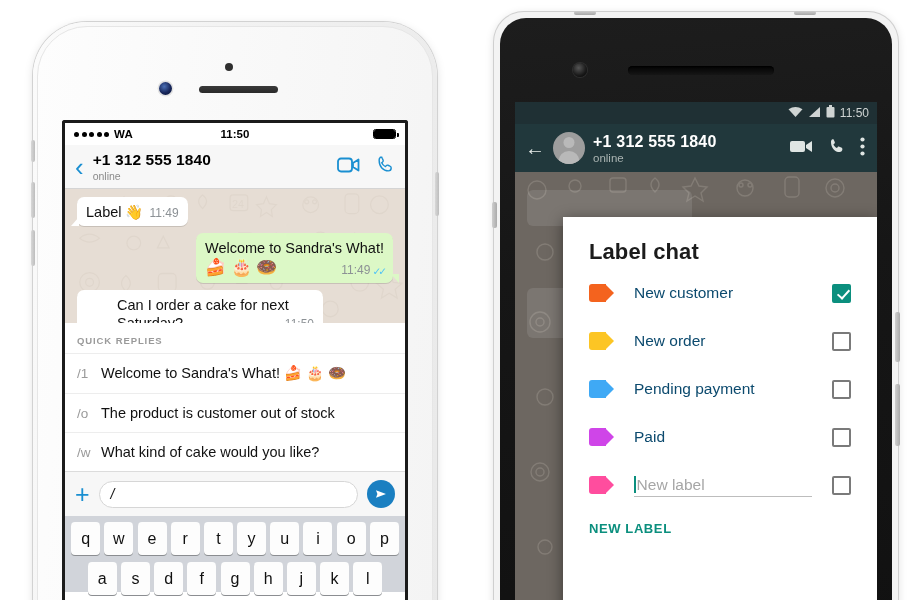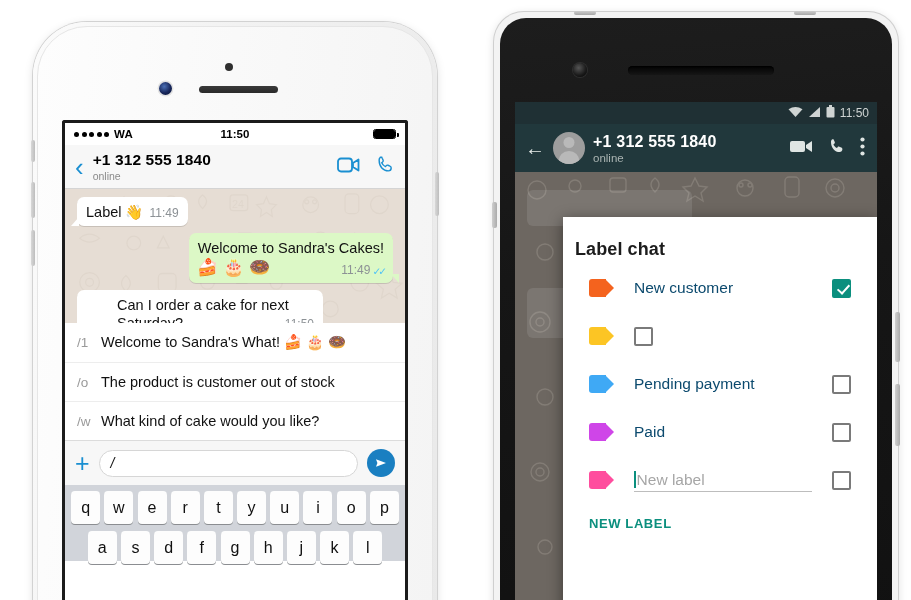--- a/index.html
+++ b/index.html
@@ -137,21 +137,21 @@
   .an-hdr-icons { margin-left:auto; display:flex; align-items:center; gap:14px; padding-right:2px; }
 
   
   .an-chatbg { position:absolute; left:0; right:0; top:70px; bottom:0;
                background:#6d6761; overflow:hidden; }
   .an-ghost { position:absolute; border-radius:6px; }
 
   
   .an-dialog { position:absolute; left:48px; top:115px; width:314px; height:425px;
                background:#fff; box-shadow:0 3px 14px rgba(0,0,0,.45); padding:22px 0 0 0; }
-  .dlg-title { font-size:18px; font-weight:600; color:#1c1c1c; padding:0 26px 4px 12px; letter-spacing:.1px; }
+  .dlg-title { font-size:22px; font-weight:600; color:#1c1c1c; padding:0 26px 4px 26px; letter-spacing:.1px; }
   .lbl-row { display:flex; align-items:center; height:48px; padding:0 26px; gap:20px; }
   .tag { width:25px; height:18px; flex:none; position:relative; }
   .tag .tbody { position:absolute; left:0; top:0; width:17px; height:18px; border-radius:3px 0 0 3px; }
   .tag .tpoint { position:absolute; left:16px; top:0; width:0; height:0; border-style:solid;
                  border-width:9px 0 9px 9px; }
   .lbl-name { font-size:15.5px; color:#0c4a6e; flex:1; }
   .cbox { width:19px; height:19px; border:2px solid #7a7a7a; border-radius:2px; flex:none; background:#fff; }
   .cbox.on { background:#0b8f7e; border-color:#0b8f7e; position:relative; }
   .cbox.on:after { content:""; position:absolute; left:5.5px; top:1.5px; width:5px; height:10px;
                    border:solid #fff; border-width:0 2.4px 2.4px 0; transform:rotate(42deg); }
@@ -253,38 +253,39 @@
             <path d="M200 115 q8 7 0 14 q-8-7 0-14z"></path>
             <circle cx="270" cy="122" r="8"></circle>
           </g>
         </svg>
 
         <div class="bubble in btail-l" style="left:12px; top:8px;">
           <span>Label 👋</span><span class="btime">11:49</span>
         </div>
 
         <div class="bubble out btail-r" style="right:12px; top:44px; max-width:206px;">
-          <div>Welcome to Sandra's Cakes!</div>
+          <div>Welcome to Sandra's What!</div>
           <div style="display:flex; align-items:flex-end;">
             <span style="font-size:17px;">🍰 🎂 🍩</span>
             <span class="btime" style="margin-left:auto;">11:49</span>
             <span class="ticks">✓✓</span>
           </div>
         </div>
 
         <div class="bubble in btail-l" style="left:12px; top:101px; width:246px;padding-left:40px;">
           <div>Can I order a cake for next</div>
           <div style="display:flex; align-items:flex-end;">
             <span>Saturday?</span>
             <span class="btime" style="margin-left:auto;">11:50</span>
           </div>
         </div>
       </div>
 
       <div class="qr-wrap">
+        <div class="qr-title">QUICK REPLIES</div>
         <div class="qr-row">
           <span class="qr-key">/1</span>
           <span>Welcome to Sandra's What! 🍰 🎂 🍩</span>
         </div>
         <div class="qr-row">
           <span class="qr-key">/o</span>
           <span>The product is customer out of stock</span>
         </div>
         <div class="qr-row">
           <span class="qr-key">/w</span>
@@ -468,20 +469,21 @@
           </span>
           <span class="lbl-name">New customer</span>
           <span class="cbox on"></span>
         </div>
 
         <div class="lbl-row">
           <span class="tag">
             <span class="tbody" style="background:#fcc524;"></span>
             <span class="tpoint" style="border-color:transparent transparent transparent #fcc524;"></span>
           </span>
+          <span class="lbl-name">New order</span>
           <span class="cbox"></span>
         </div>
 
         <div class="lbl-row">
           <span class="tag">
             <span class="tbody" style="background:#3fa9f5;"></span>
             <span class="tpoint" style="border-color:transparent transparent transparent #3fa9f5;"></span>
           </span>
           <span class="lbl-name">Pending payment</span>
           <span class="cbox"></span>

